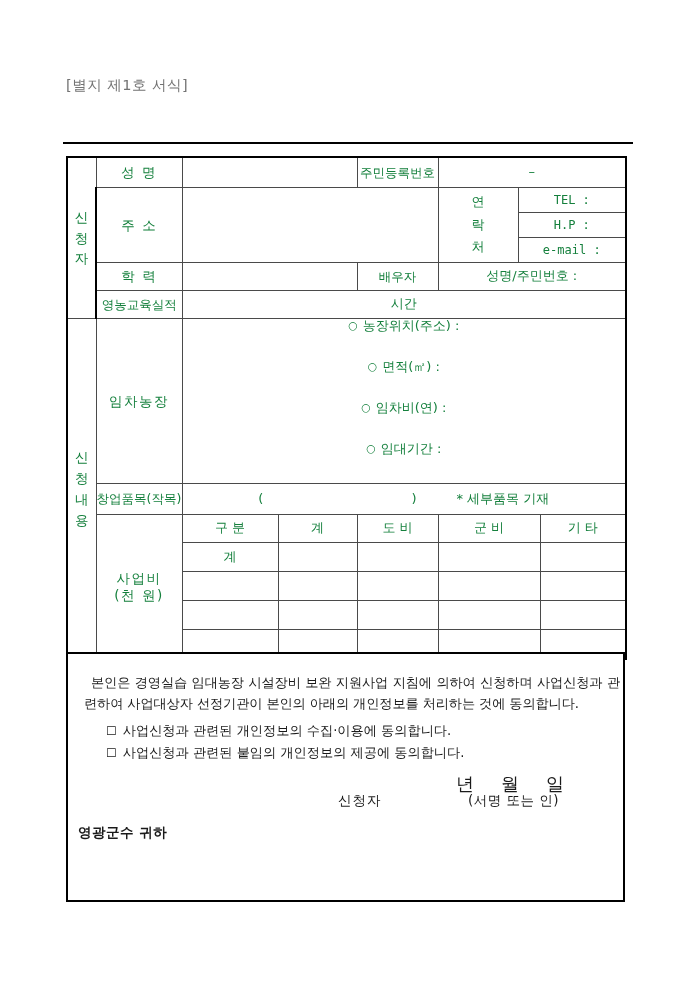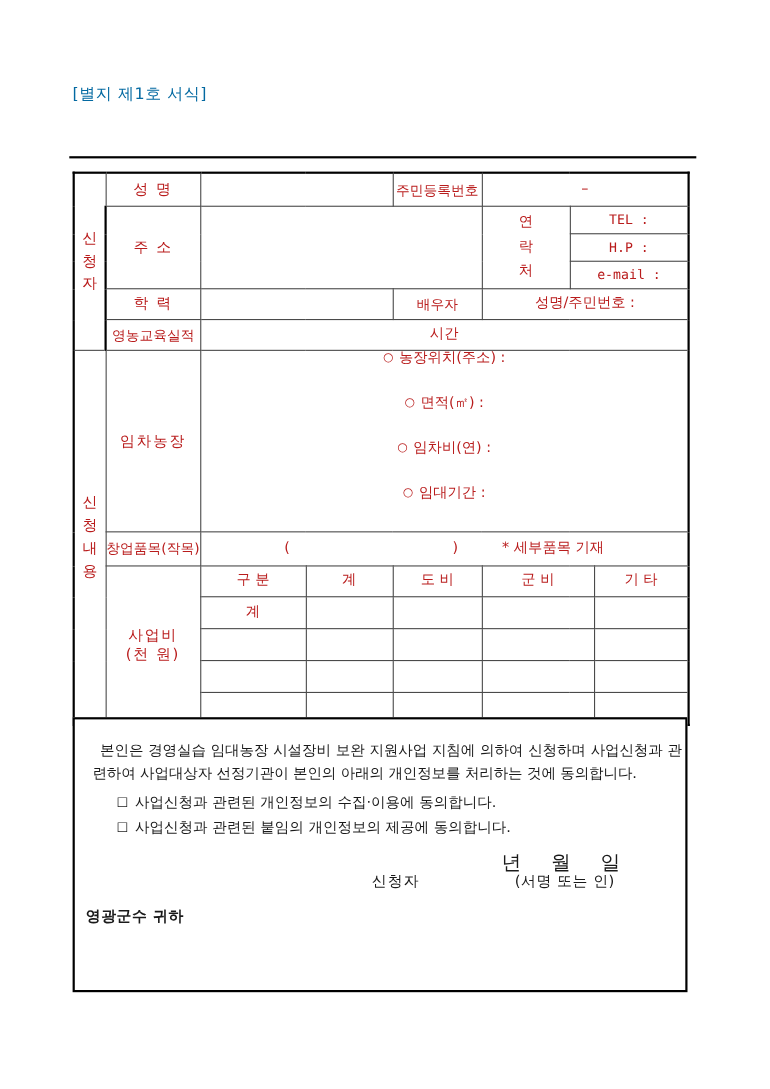--- a/index.html
+++ b/index.html
@@ -22,21 +22,21 @@
     height: 990px;
   }
 
   
   .form-code {
     position: absolute;
     left: 66px;
     top: 76px;
     font-size: 14.5px;
     letter-spacing: 0.5px;
-    color: #0369a1;
+    color: #737373;
     white-space: nowrap;
   }
   .doc-title {
     position: absolute;
     left: 66px;
     top: 106px;
     width: 560px;
     font-size: 24px;
     font-weight: bold;
     letter-spacing: 1.2px;
@@ -61,21 +61,21 @@
     width: 559px;
     border-collapse: collapse;
     table-layout: fixed;
     font-size: 13px;
   }
   .tbl td {
     border: 1px solid #4a4a4a;
     padding: 0;
     vertical-align: middle;
     text-align: center;
-    color: #b91c1c;
+    color: #15803d;
     line-height: 1.25;
   }
   .tbl .outer-l { border-left: 2px solid #000; }
   .tbl .outer-r { border-right: 2px solid #000; }
   .tbl .outer-t { border-top: 2px solid #000; }
   .tbl .outer-b { border-bottom: 2px solid #000; }
 
   .vlabel {
     width: 29px;
     font-size: 13.5px;

